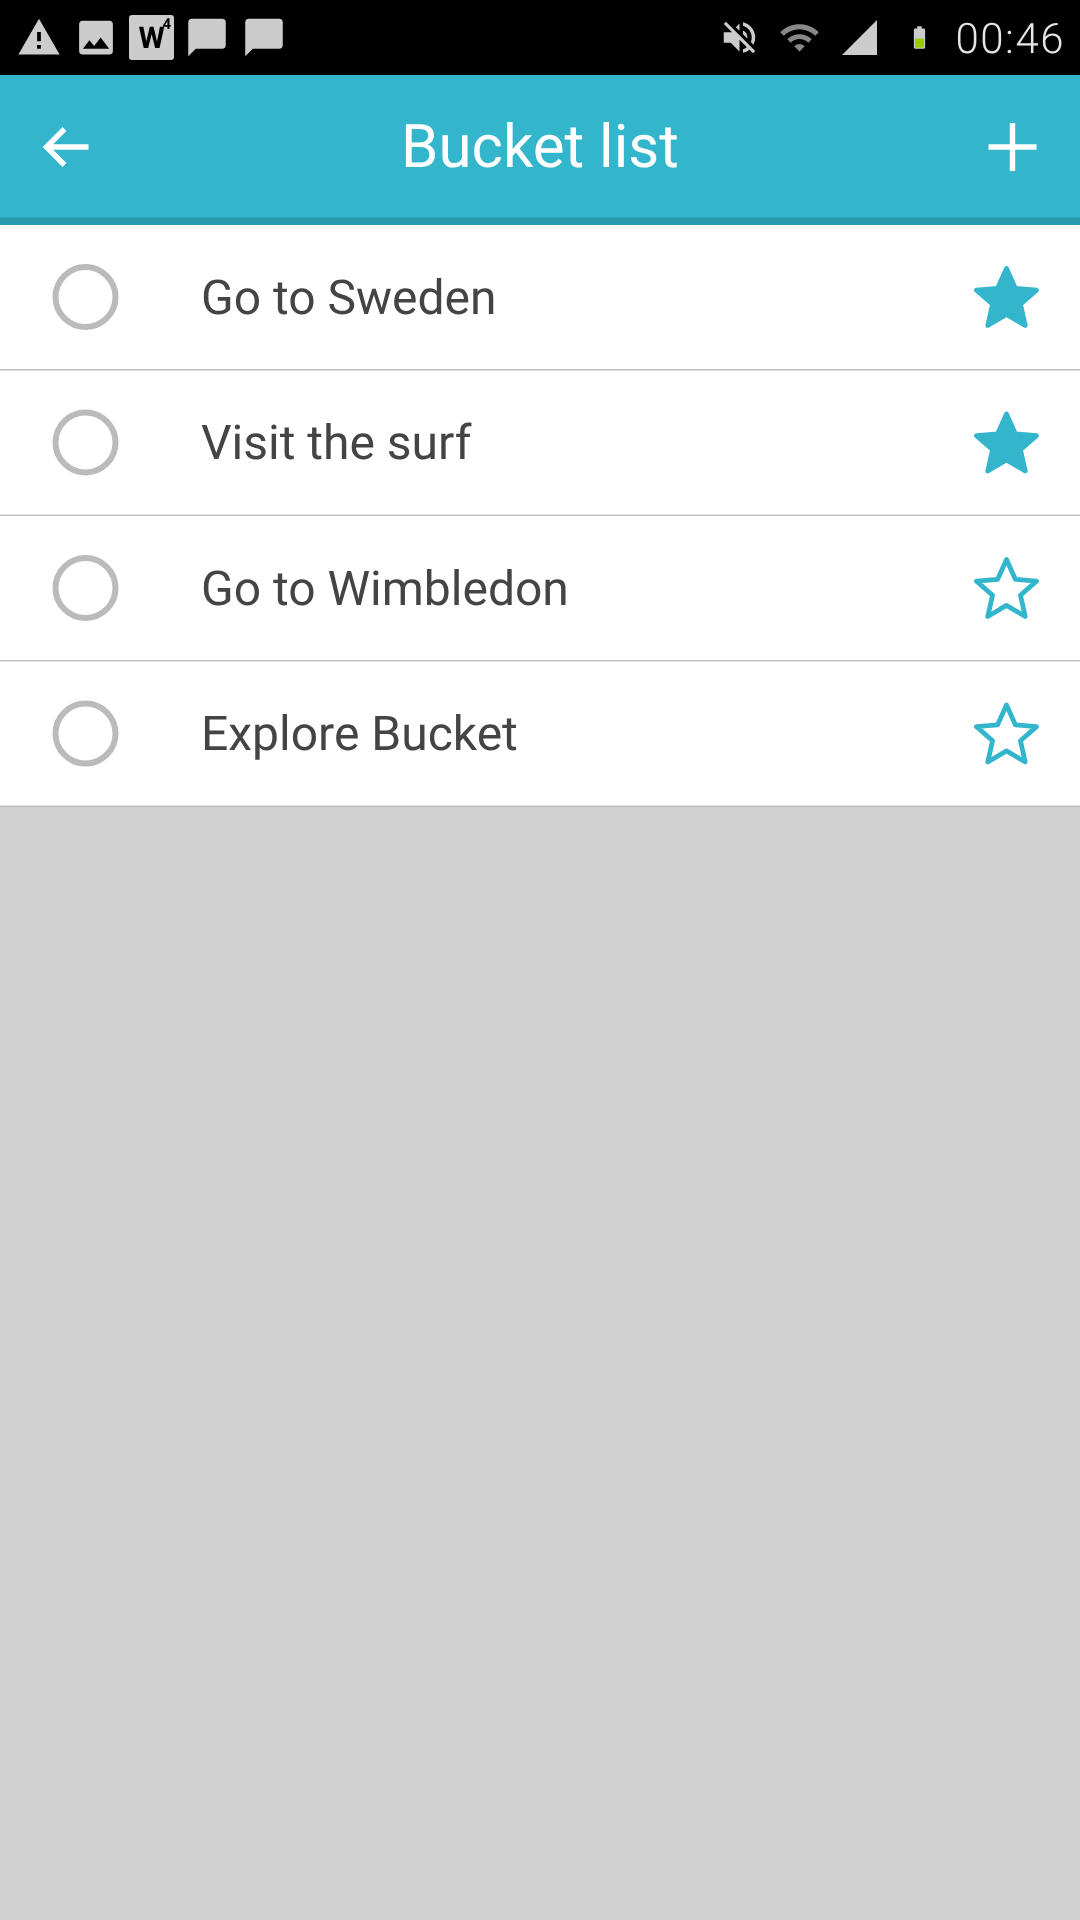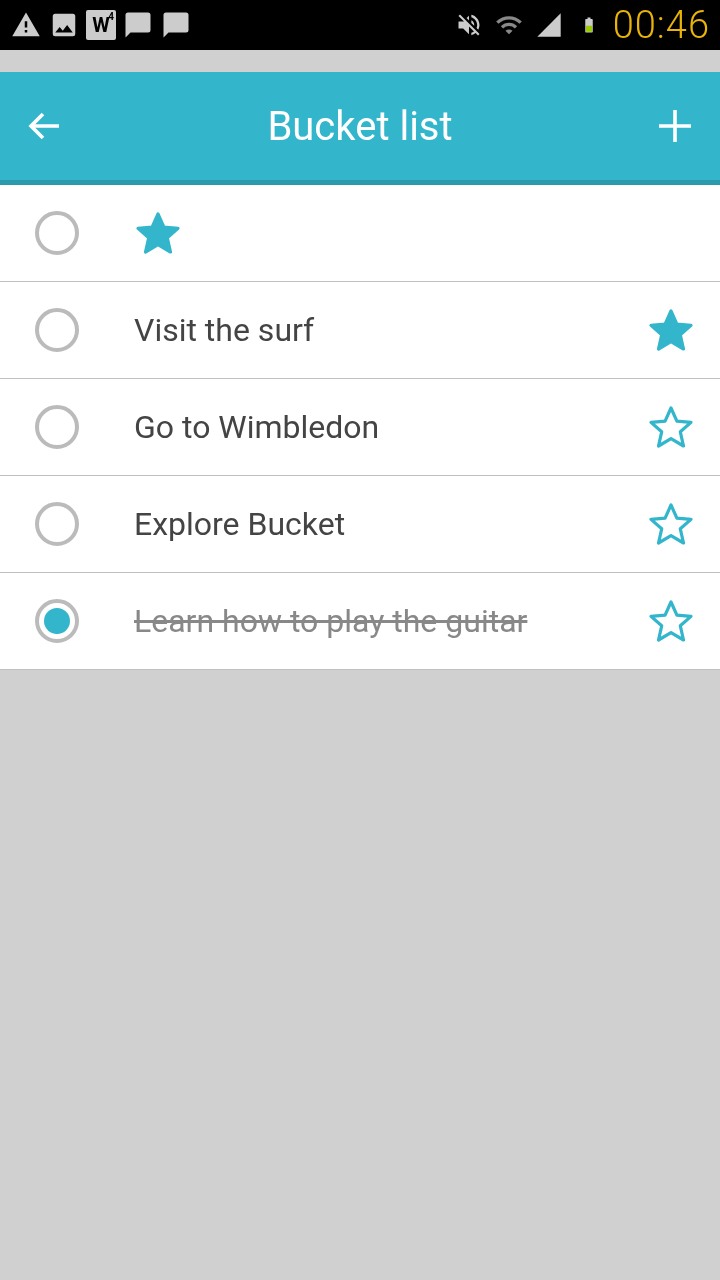--- a/index.html
+++ b/index.html
@@ -12,32 +12,31 @@
     background: #000;
     color: #ccc;
     display: flex;
     align-items: center;
     padding: 0 10px;
     font-size: 28px;
   }
   .status-left { display: flex; gap: 6px; align-items: center; }
   .status-right { margin-left: auto; display: flex; gap: 8px; align-items: center; }
   .status-icon { width: 32px; height: 32px; display: inline-flex; align-items: center; justify-content: center; color:#ccc; }
-  .time { font-size: 38px; color: #eab308; font-weight: 300; letter-spacing: 1px; }
+  .time { font-size: 28px; color: #e5e5e5; font-weight: 300; letter-spacing: 1px; }
 
   
   .app-bar {
-    height: 113px;
+    height: 100px;
     background: #33b5cc;
     display: flex;
     align-items: center;
     padding: 0 20px;
     position: relative;
     border-bottom: 5px solid #2a9bad;
-    margin-top: 22px;
   }
   .app-title {
     position: absolute;
     left: 0; right: 0;
     text-align: center;
     color: #fff;
     font-size: 40px;
     font-weight: 400;
     pointer-events: none;
   }
@@ -153,20 +152,21 @@
   <div class="add-btn">
     <svg viewBox="0 0 24 24" width="48" height="48" stroke="#fff" stroke-width="1.8" fill="none">
         <path d="M12 4v16M4 12h16"></path>
       </svg>
   </div>
 </div>
 
 <div class="list" id="list">
     <div class="list-row">
       <div class="radio"></div>
+      <div class="item-label">Go to Sweden</div>
       <div class="star"><svg viewBox="0 0 24 24" width="48" height="48">
           <path d="M12 2.5l2.95 6.6 7.05.6-5.35 4.7 1.6 7.1L12 17.8l-6.25 3.7 1.6-7.1L2 9.7l7.05-.6L12 2.5z" fill="#33b5cc" stroke="#33b5cc" stroke-width="1.6" stroke-linejoin="round"></path>
         </svg></div>
     </div>
     <div class="list-row">
       <div class="radio"></div>
       <div class="item-label">Visit the surf</div>
       <div class="star"><svg viewBox="0 0 24 24" width="48" height="48">
           <path d="M12 2.5l2.95 6.6 7.05.6-5.35 4.7 1.6 7.1L12 17.8l-6.25 3.7 1.6-7.1L2 9.7l7.05-.6L12 2.5z" fill="#33b5cc" stroke="#33b5cc" stroke-width="1.6" stroke-linejoin="round"></path>
         </svg></div>
@@ -178,22 +178,13 @@
           <path d="M12 2.5l2.95 6.6 7.05.6-5.35 4.7 1.6 7.1L12 17.8l-6.25 3.7 1.6-7.1L2 9.7l7.05-.6L12 2.5z" fill="none" stroke="#33b5cc" stroke-width="1.6" stroke-linejoin="round"></path>
         </svg></div>
     </div>
     <div class="list-row">
       <div class="radio"></div>
       <div class="item-label">Explore Bucket</div>
       <div class="star"><svg viewBox="0 0 24 24" width="48" height="48">
           <path d="M12 2.5l2.95 6.6 7.05.6-5.35 4.7 1.6 7.1L12 17.8l-6.25 3.7 1.6-7.1L2 9.7l7.05-.6L12 2.5z" fill="none" stroke="#33b5cc" stroke-width="1.6" stroke-linejoin="round"></path>
         </svg></div>
     </div>
-    <div class="list-row">
-      <div class="radio checked">
-        <div class="radio-inner"></div>
-      </div>
-      <div class="item-label done">Learn how to play the guitar</div>
-      <div class="star"><svg viewBox="0 0 24 24" width="48" height="48">
-          <path d="M12 2.5l2.95 6.6 7.05.6-5.35 4.7 1.6 7.1L12 17.8l-6.25 3.7 1.6-7.1L2 9.7l7.05-.6L12 2.5z" fill="none" stroke="#33b5cc" stroke-width="1.6" stroke-linejoin="round"></path>
-        </svg></div>
-    </div>
   </div>
 
 </body></html>

